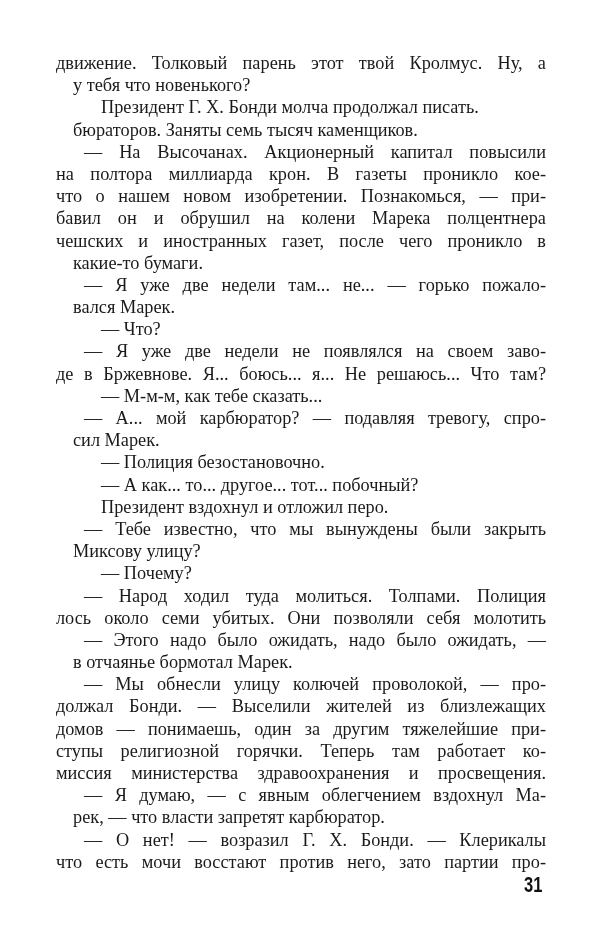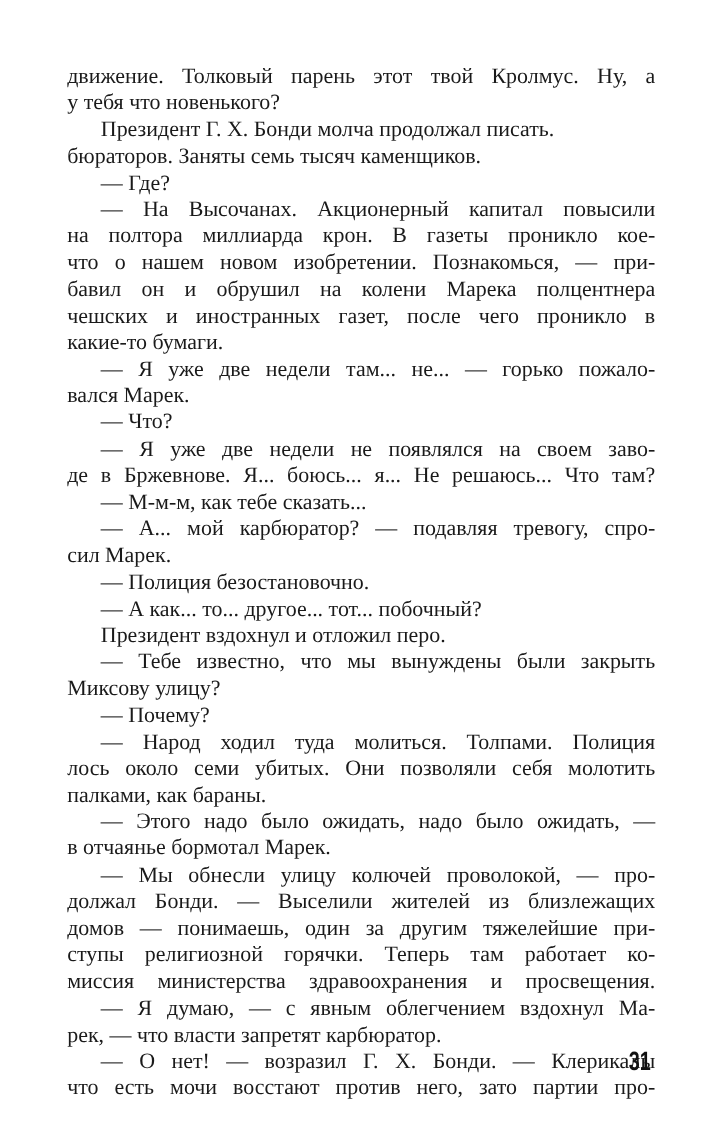--- a/index.html
+++ b/index.html
@@ -3,38 +3,37 @@
 <meta charset="utf-8">
 <style>
   html, body { margin:0; padding:0; background:#ffffff; }
   body { width:600px; height:946px; position:relative; overflow:hidden; }
   .page {
     position:absolute; left:56px; top:52px; width:490px;
     font-family:"Liberation Serif", "DejaVu Serif", serif;
     font-size:18.3px; line-height:22.2px; color:#1a1a1a;
   }
   .line { white-space:nowrap; text-align:justify; text-align-last:justify; height:22.2px; }
-  .line.last { text-align-last:left; }
+  .line.last { text-align-last:left;margin-left:17px; }
   .line.indent { padding-left:28px; }
   .pagenum {
     position:absolute; left:524px; top:872px;
     font-family:"Liberation Sans", "DejaVu Sans", sans-serif;
     font-weight:bold; font-size:22px; color:#111;
     transform:scaleX(0.75); transform-origin:left top;
   }
 </style>
 </head>
 <body>
 
 <div class="page" id="page-body">
     <div class="line">движение. Толковый парень этот твой Кролмус. Ну, а</div>
     <div class="line last">у тебя что новенького?</div>
     <div class="line indent last">Президент Г. Х. Бонди молча продолжал писать.</div>
     <div class="line last">бюраторов. Заняты семь тысяч каменщиков.</div>
-    <div class="line indent last">— Где?</div>
     <div class="line indent">— На Высочанах. Акционерный капитал повысили</div>
     <div class="line">на полтора миллиарда крон. В газеты проникло кое-</div>
     <div class="line">что о нашем новом изобретении. Познакомься, — при-</div>
     <div class="line">бавил он и обрушил на колени Марека полцентнера</div>
     <div class="line">чешских и иностранных газет, после чего проникло в</div>
     <div class="line last">какие-то бумаги.</div>
     <div class="line indent">— Я уже две недели там... не... — горько пожало-</div>
     <div class="line last">вался Марек.</div>
     <div class="line indent last">— Что?</div>
     <div class="line indent">— Я уже две недели не появлялся на своем заво-</div>
@@ -43,21 +42,20 @@
     <div class="line indent">— А... мой карбюратор? — подавляя тревогу, спро-</div>
     <div class="line last">сил Марек.</div>
     <div class="line indent last">— Полиция безостановочно.</div>
     <div class="line indent last">— А как... то... другое... тот... побочный?</div>
     <div class="line indent last">Президент вздохнул и отложил перо.</div>
     <div class="line indent">— Тебе известно, что мы вынуждены были закрыть</div>
     <div class="line last">Миксову улицу?</div>
     <div class="line indent last">— Почему?</div>
     <div class="line indent">— Народ ходил туда молиться. Толпами. Полиция</div>
     <div class="line">лось около семи убитых. Они позволяли себя молотить</div>
-    <div class="line last">палками, как бараны.</div>
     <div class="line indent">— Этого надо было ожидать, надо было ожидать, —</div>
     <div class="line last">в отчаянье бормотал Марек.</div>
     <div class="line indent">— Мы обнесли улицу колючей проволокой, — про-</div>
     <div class="line">должал Бонди. — Выселили жителей из близлежащих</div>
     <div class="line">домов — понимаешь, один за другим тяжелейшие при-</div>
     <div class="line">ступы религиозной горячки. Теперь там работает ко-</div>
     <div class="line">миссия министерства здравоохранения и просвещения.</div>
     <div class="line indent">— Я думаю, — с явным облегчением вздохнул Ма-</div>
     <div class="line last">рек, — что власти запретят карбюратор.</div>
     <div class="line indent">— О нет! — возразил Г. Х. Бонди. — Клерикалы</div>

